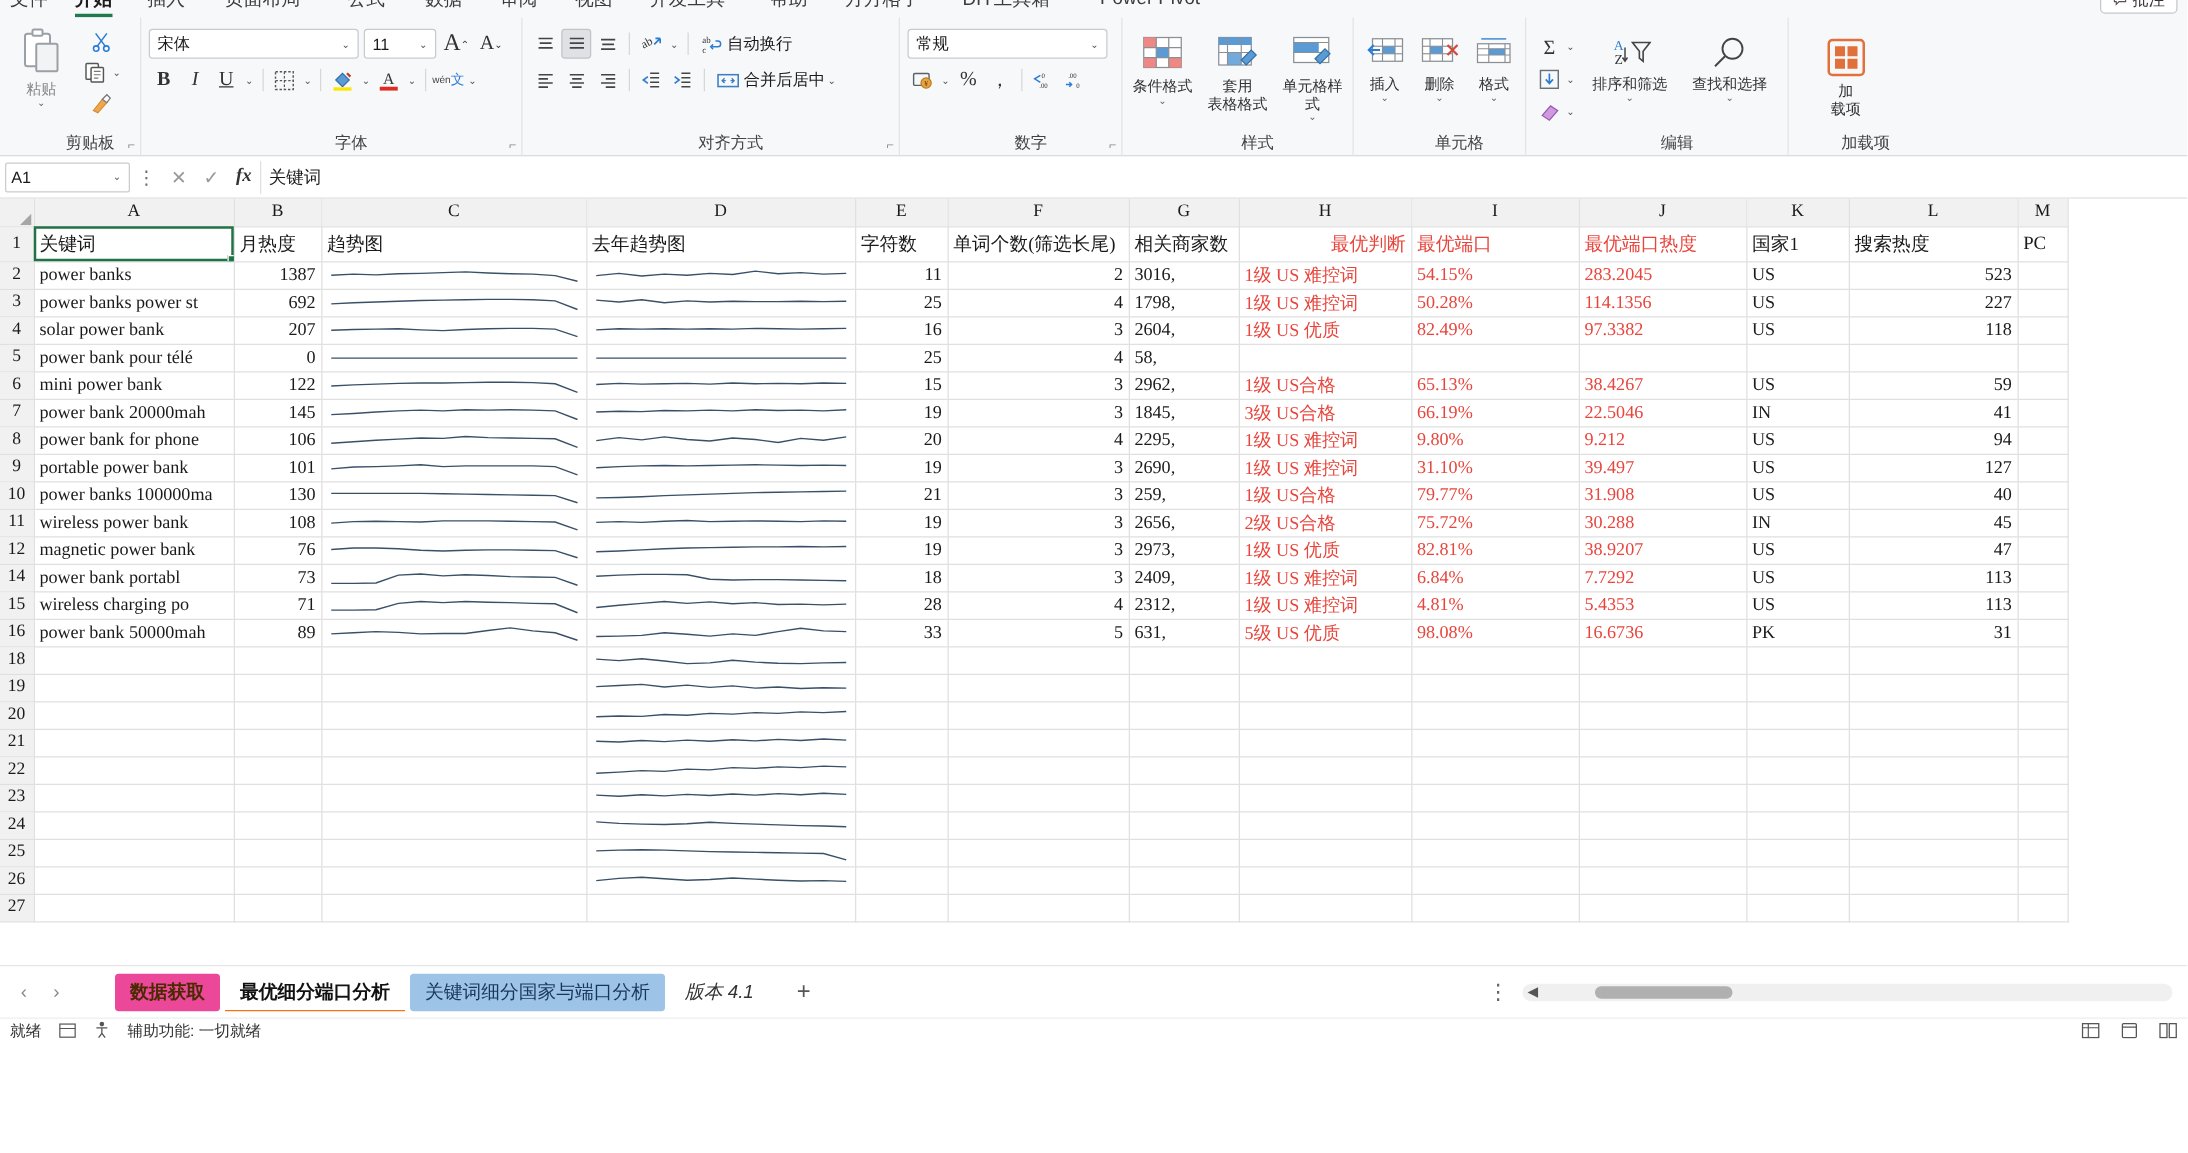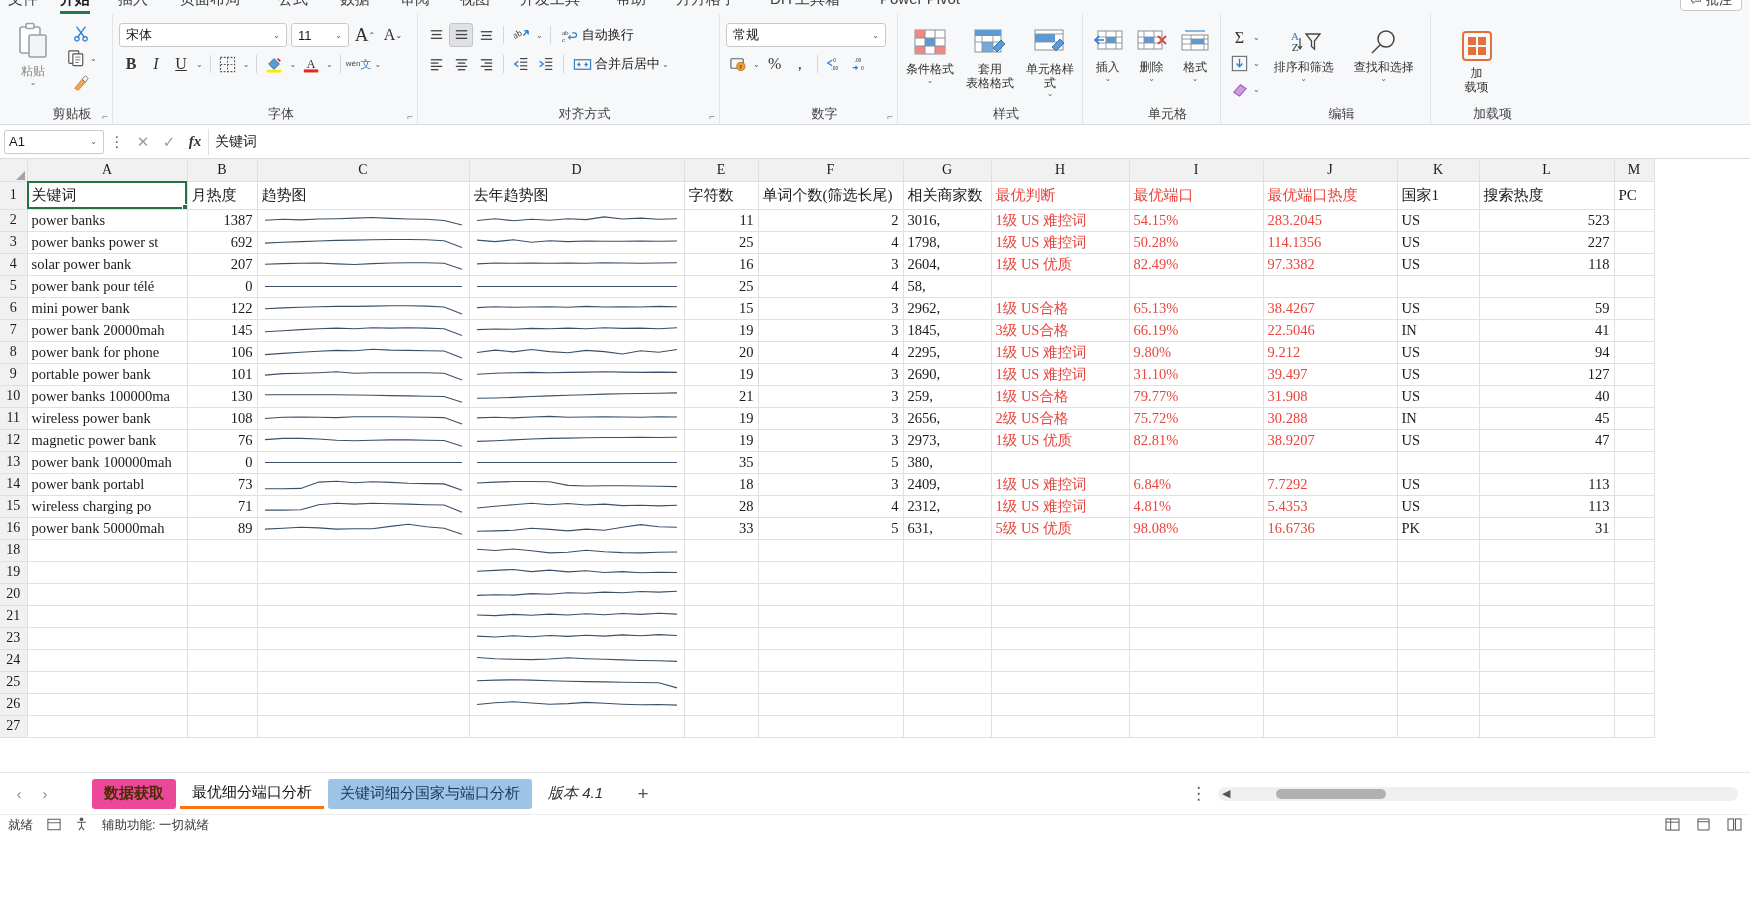--- a/index.html
+++ b/index.html
@@ -203,22 +203,22 @@
   }
   .sheettab {
     height: 30px; display: flex; align-items: center;
     padding: 0 12px; margin-right: 4px;
     font-size: 15px; border-radius: 3px; cursor: default;
     white-space: nowrap;
     font-family: "Liberation Sans", sans-serif;
   }
   .sheettab.orange { background: #ec4899; color: #4a2a00; font-weight: bold; }
   .sheettab.current {
-    background: #fff; color: #111; font-weight: normal;
-    border-bottom: 3px solid #f97316; border-radius: 0;
+    background: #fff; color: #111; font-weight: bold;
+    border-bottom: 1px solid #f97316; border-radius: 0;
     height: 31px;
     text-align: center;
   }
   .sheettab.blue { background: #9dc3e6; color: #17365d; }
   .sheettab.plain { background: transparent; color: #333; font-style: italic; }
   #addsheet {
     width: 28px; height: 28px;
     display: flex; align-items: center; justify-content: center;
     font-size: 19px; color: #555; cursor: default; margin-left: 10px;
   }
@@ -750,21 +750,21 @@
     <tbody id="sheet-body">
         <tr>
           <th class="rowhdr">1</th>
           <td class="sel-cell" style="height: 28px; font-size: 15px;">关键词</td>
           <td style="height: 28px; font-size: 15px; font-family: Liberation Mono, monospace;">月热度</td>
           <td style="height: 28px; font-size: 15px;">趋势图</td>
           <td style="height: 28px; font-size: 15px;">去年趋势图</td>
           <td style="height: 28px; font-size: 15px;">字符数</td>
           <td style="height: 28px; font-size: 15px;">单词个数(筛选长尾)</td>
           <td style="height: 28px; font-size: 15px;">相关商家数</td>
-          <td class="red" style="height: 28px; font-size: 15px;">最优判断</td>
+          <td class="red" style="height: 28px; font-size: 15px; text-align: right;">最优判断</td>
           <td class="red" style="height: 28px; font-size: 15px;">最优端口</td>
           <td class="red" style="height: 28px; font-size: 15px;">最优端口热度</td>
           <td style="height: 28px; font-size: 15px;">国家1</td>
           <td style="height: 28px; font-size: 15px;">搜索热度</td>
           <td style="height: 28px; font-size: 15px;">PC</td>
         </tr>
         <tr>
           <th class="rowhdr">2</th>
           <td>power banks</td>
           <td class="num">1387</td>
@@ -1022,44 +1022,20 @@
           <td class="num">3</td>
           <td>2973,</td>
           <td class="red">1级 US 优质</td>
           <td class="red">82.81%</td>
           <td class="red">38.9207</td>
           <td>US</td>
           <td class="num">47</td>
           <td class="num"></td>
         </tr>
         <tr>
-          <th class="rowhdr">13</th>
-          <td>power bank 100000mah</td>
-          <td class="num">0</td>
-          <td class="spark">
-            <svg width="203" height="21" viewBox="0 0 203 21">
-              <polyline points="3.0,10.5 20.9,10.5 38.8,10.5 56.7,10.5 74.6,10.5 92.5,10.5 110.5,10.5 128.4,10.5 146.3,10.5 164.2,10.5 182.1,10.5 200.0,10.5" fill="none" stroke="#3a5068" stroke-width="1.1"></polyline>
-            </svg>
-          </td>
-          <td class="spark">
-            <svg width="206" height="21" viewBox="0 0 206 21">
-              <polyline points="3.0,10.5 21.2,10.5 39.4,10.5 57.5,10.5 75.7,10.5 93.9,10.5 112.1,10.5 130.3,10.5 148.5,10.5 166.6,10.5 184.8,10.5 203.0,10.5" fill="none" stroke="#3a5068" stroke-width="1.1"></polyline>
-            </svg>
-          </td>
-          <td class="num">35</td>
-          <td class="num">5</td>
-          <td>380,</td>
-          <td class="red"></td>
-          <td class="red"></td>
-          <td class="red"></td>
-          <td></td>
-          <td class="num"></td>
-          <td class="num"></td>
-        </tr>
-        <tr>
           <th class="rowhdr">14</th>
           <td>power bank portabl</td>
           <td class="num">73</td>
           <td class="spark">
             <svg width="203" height="21" viewBox="0 0 203 21">
               <polyline points="3.0,14.7 20.9,14.7 38.8,14.4 56.7,8.1 74.6,7.2 92.5,8.7 110.5,7.8 128.4,8.4 146.3,9.3 164.2,9.6 182.1,9.9 200.0,16.2" fill="none" stroke="#3a5068" stroke-width="1.1"></polyline>
             </svg>
           </td>
           <td class="spark">
             <svg width="206" height="21" viewBox="0 0 206 21">
@@ -1185,20 +1161,40 @@
           <td class="num"></td>
         </tr>
         <tr>
           <th class="rowhdr">21</th>
           <td></td>
           <td class="num"></td>
           <td class="spark"></td>
           <td class="spark">
             <svg width="206" height="21" viewBox="0 0 206 21">
               <polyline points="3.0,9.0 21.2,9.6 39.4,8.4 57.5,9.3 75.7,8.1 93.9,9.0 112.1,7.8 130.3,8.7 148.5,7.5 166.6,8.4 184.8,7.2 203.0,8.1" fill="none" stroke="#3a5068" stroke-width="1.1"></polyline>
+            </svg>
+          </td>
+          <td class="num"></td>
+          <td class="num"></td>
+          <td></td>
+          <td class="red"></td>
+          <td class="red"></td>
+          <td class="red"></td>
+          <td></td>
+          <td class="num"></td>
+          <td class="num"></td>
+        </tr>
+        <tr>
+          <th class="rowhdr">22</th>
+          <td></td>
+          <td class="num"></td>
+          <td class="spark"></td>
+          <td class="spark">
+            <svg width="206" height="21" viewBox="0 0 206 21">
+              <polyline points="3.0,12.6 21.2,11.7 39.4,10.5 57.5,11.1 75.7,9.3 93.9,9.9 112.1,8.1 130.3,8.7 148.5,7.5 166.6,8.1 184.8,6.9 203.0,7.5" fill="none" stroke="#3a5068" stroke-width="1.1"></polyline>
             </svg>
           </td>
           <td class="num"></td>
           <td class="num"></td>
           <td></td>
           <td class="red"></td>
           <td class="red"></td>
           <td class="red"></td>
           <td></td>
           <td class="num"></td>

